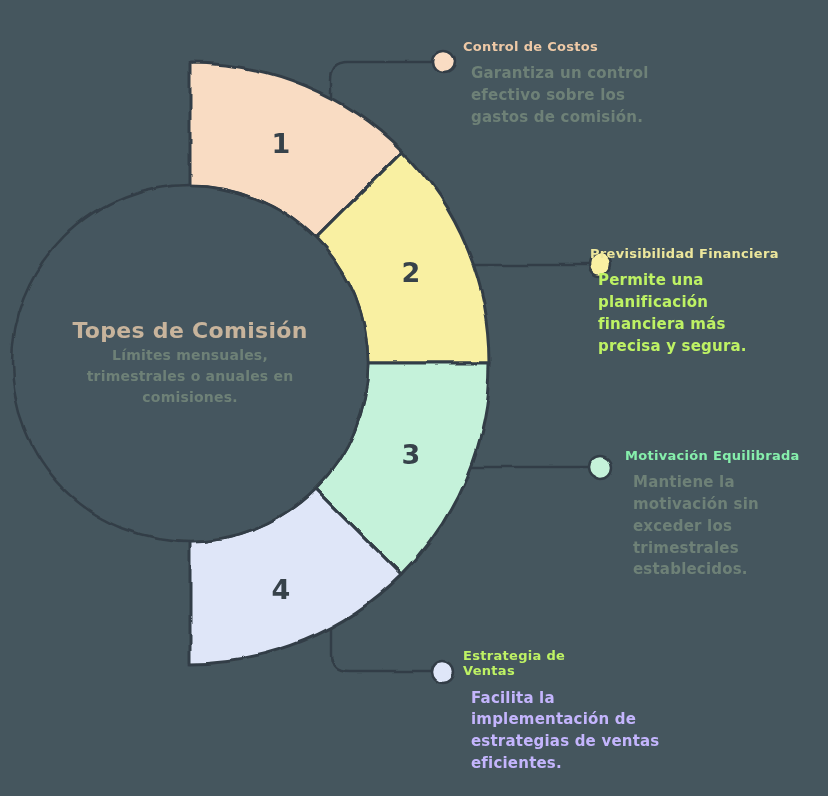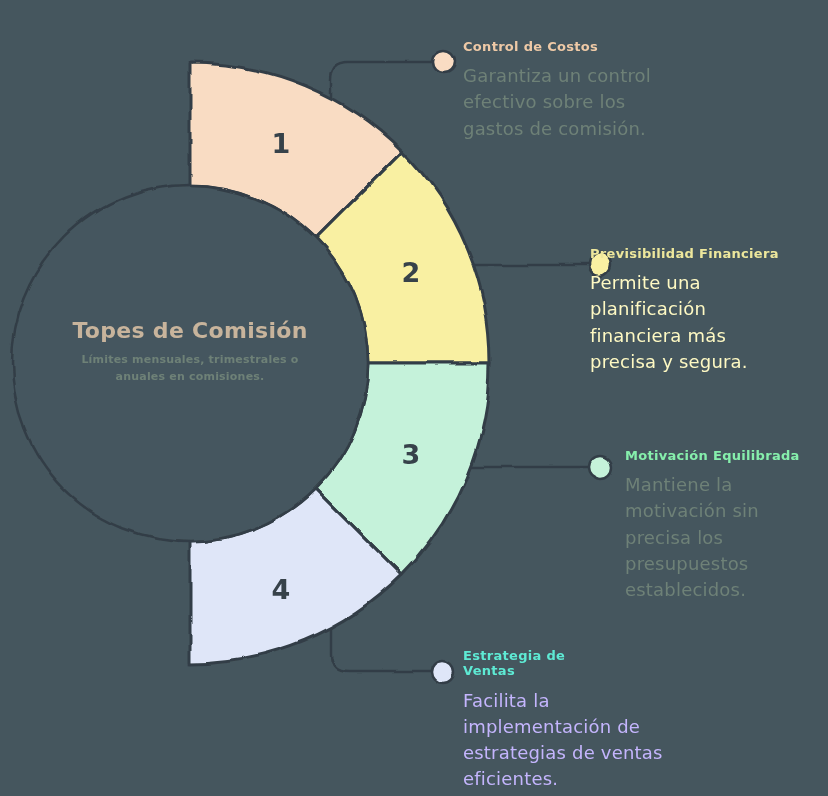--- a/index.html
+++ b/index.html
@@ -10,38 +10,38 @@
   }
   #stage { position: absolute; inset: 0; }
   svg.diagram { position: absolute; left: 0; top: 0; }
 
   .callout { position: absolute; }
   .callout h3 {
     margin: 0; font-size: 13px; line-height: 1.18; font-weight: 700;
     letter-spacing: .3px;
   }
   .callout p {
-    margin: 9px 0 0 0; font-size: 18px; line-height: 1.45; font-weight: 400;
+    margin: 9px 0 0 8px; font-size: 15px; line-height: 1.45; font-weight: 700;
     letter-spacing: .2px;
   }
   #callout-1 { left: 463px; top: 39px;  width: 205px; }
   #callout-2 { left: 590px; top: 246px; width: 190px; }
   #callout-3 { left: 625px; top: 448px; width: 190px; }
   #callout-4 { left: 463px; top: 648px; width: 210px; }
   #callout-4 h3 { max-width: 150px; }
 
   .center-label {
     position: absolute; left: 70px; top: 318px; width: 240px;
     text-align: center;
   }
   .center-label .title {
     font-size: 22px; font-weight: 700; letter-spacing: .3px; line-height: 1.2;
   }
   .center-label .subtitle {
-    margin-top: 8px; font-size: 11px; font-weight: 700; line-height: 1.5;
+    margin-top: 1px; font-size: 14px; font-weight: 700; line-height: 1.5;
     letter-spacing: .2px;
   }
 
   text.seg-number {
     font-family: "DejaVu Sans", "Liberation Sans", sans-serif;
     font-size: 27px; font-weight: 700;
   }
 </style>
 </head>
 <body style="background-color: rgb(69, 86, 94);">
@@ -87,26 +87,26 @@
     <div class="subtitle" style="color: rgb(110, 129, 119);">Límites mensuales, trimestrales o anuales en comisiones.</div>
   </div>
 
   <div class="callout" id="callout-1">
     <h3 style="color: rgb(238, 201, 166);">Control de Costos</h3>
     <p style="color: rgb(110, 129, 119);">Garantiza un control efectivo sobre los gastos de comisión.</p>
   </div>
 
   <div class="callout" id="callout-2">
     <h3 style="color: rgb(237, 231, 156);">Previsibilidad Financiera</h3>
-    <p style="color: #fef9c3;">Permite una planificación financiera más precisa y segura.</p>
+    <p style="color: #bef264;">Permite una planificación financiera más precisa y segura.</p>
   </div>
 
   <div class="callout" id="callout-3">
     <h3 style="color: #86efac;">Motivación Equilibrada</h3>
-    <p style="color: rgb(110, 129, 119);">Mantiene la motivación sin precisa los presupuestos establecidos.</p>
+    <p style="color: rgb(110, 129, 119);">Mantiene la motivación sin exceder los trimestrales establecidos.</p>
   </div>
 
   <div class="callout" id="callout-4">
-    <h3 style="color: #5eead4;">Estrategia de Ventas</h3>
+    <h3 style="color: #bef264;">Estrategia de Ventas</h3>
     <p style="color: #c4b5fd;">Facilita la implementación de estrategias de ventas eficientes.</p>
   </div>
 
 </div>
 
 </body></html>

